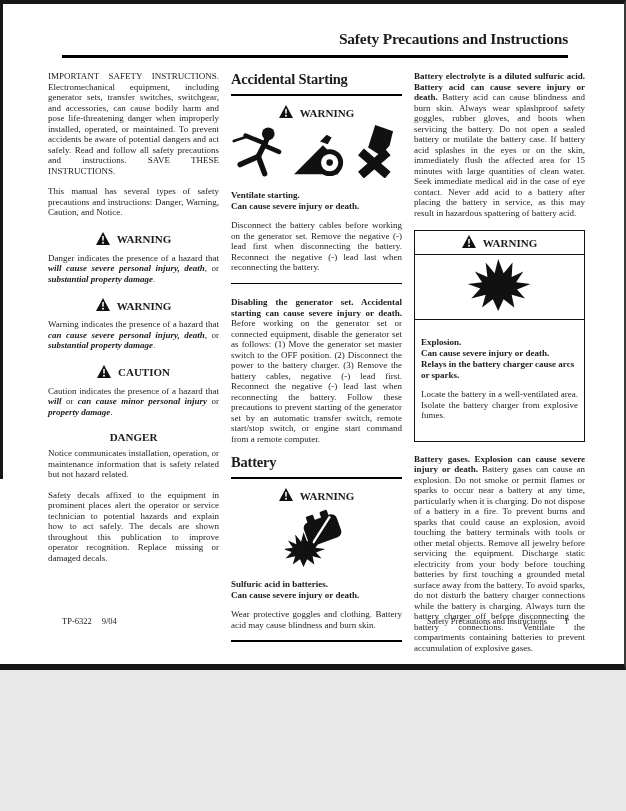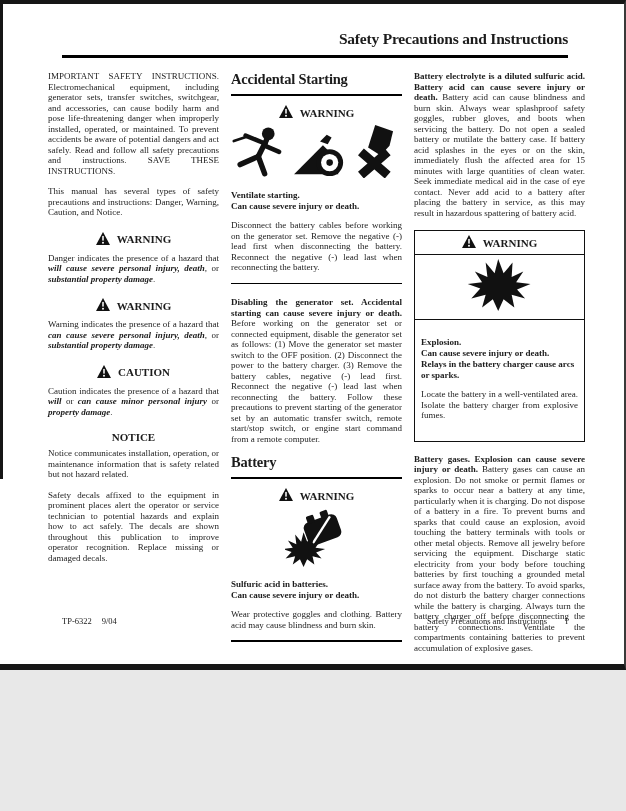--- a/index.html
+++ b/index.html
@@ -106,21 +106,21 @@
           <svg width="14" height="13" viewBox="0 0 24 22">
               <path class="ink" d="M12 0L24 22H0Z"></path>
               <rect x="10.7" y="6.6" width="2.6" height="8" fill="#fff"></rect>
               <circle cx="12" cy="18.2" r="1.7" fill="#fff"></circle>
             </svg>
         </span>
         <span>CAUTION</span>
       </div>
       <p class="body-text"><span>Caution indicates the presence of a hazard that </span><span class="bi">will</span><span> or </span><span class="bi">can cause minor personal injury</span><span> or </span><span class="bi">property damage</span><span>.</span></p>
 
-      <div class="notice-label">NOTICE</div>
+      <div class="notice-label">DANGER</div>
       <p class="body-text">Notice communicates installation, operation, or maintenance information that is safety related but not hazard related.</p>
 
       <p class="body-text">Safety decals affixed to the equipment in prominent places alert the operator or service technician to potential hazards and explain how to act safely. The decals are shown throughout this publication to improve operator recognition. Replace missing or damaged decals.</p>
     </div>
 
     <div class="col">
       <h2 class="section">Accidental Starting</h2>
       <div class="rule2"></div>
 
       <div class="warn-label first">

